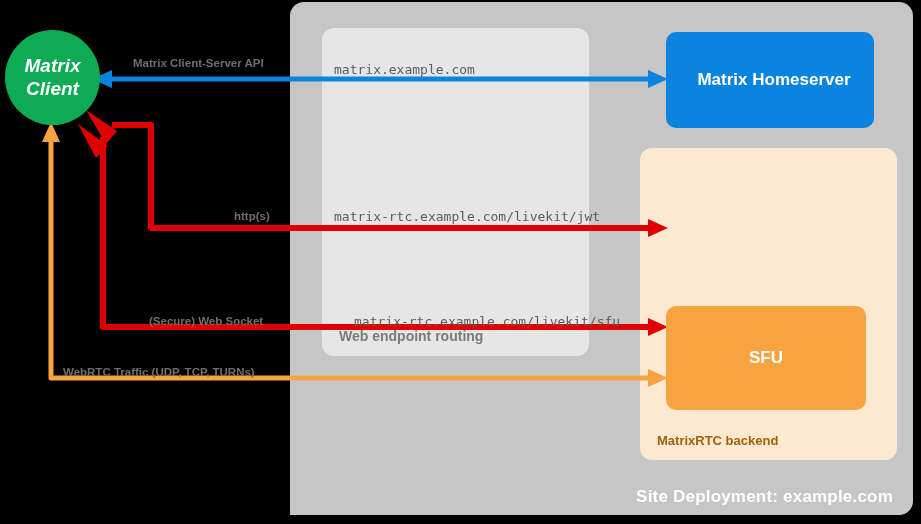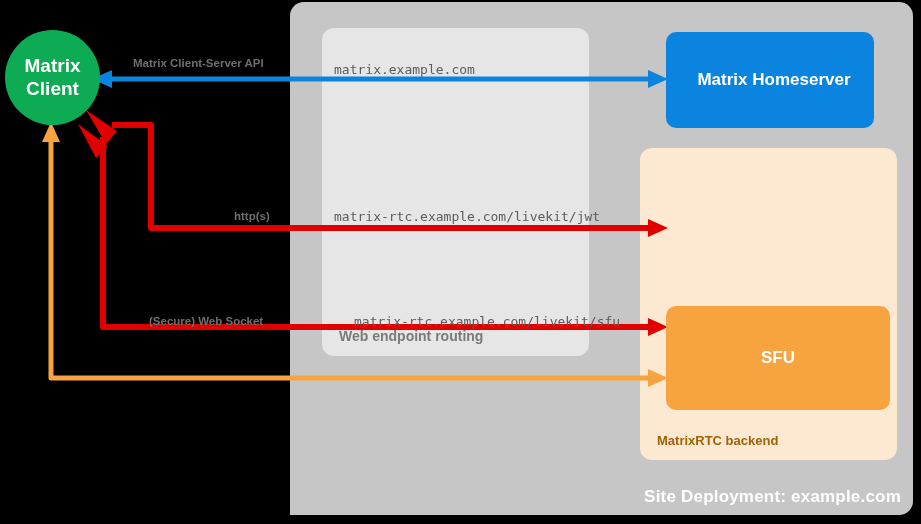--- a/index.html
+++ b/index.html
@@ -22,21 +22,21 @@
     position: absolute;
     left: 290px;
     top: 2px;
     width: 623px;
     height: 513px;
     background: #c6c6c6;
     border-radius: 14px 14px 14px 0;
   }
   .site-label {
     position: absolute;
-    right: 12px;
+    right: 20px;
     bottom: 8px;
     color: #ffffff;
     font-size: 17px;
     font-weight: bold;
     letter-spacing: 0.2px;
     white-space: nowrap;
   }
 
   .routing-box {
     position: absolute;
@@ -87,20 +87,21 @@
     background: #0dab54;
     color: #ffffff;
     font-size: 19px;
     font-weight: bold;
     line-height: 1.16;
     display: flex;
     flex-direction: column;
     align-items: center;
     justify-content: center;
     text-align: center;
+    font-style: italic;
   }
 
   .node {
     position: absolute;
     border-radius: 10px;
     color: #ffffff;
     font-weight: bold;
     display: flex;
     align-items: center;
     justify-content: center;
@@ -112,21 +113,21 @@
     background: #0b84e0;
     font-size: 17px;
     padding-left: 8px;
   }
   .node-auth {
     left: 666px; top: 176px; width: 200px; height: 104px;
     background: #cc0000;
     font-size: 17px;
   }
   .node-sfu {
-    left: 666px; top: 306px; width: 224px; height: 104px;
+    left: 666px; top: 306px; width: 200px; height: 104px;
     background: #f7a440;
     font-size: 17px;
   }
 
   
   .url {
     position: absolute;
     font-family: "DejaVu Sans Mono", "Liberation Mono", monospace;
     font-size: 13px;
     color: #5c5c5c;
@@ -215,14 +216,15 @@
     <span>SFU</span>
   </div>
 
   <div class="url url-hs">matrix.example.com</div>
   <div class="url url-jwt">matrix-rtc.example.com/livekit/jwt</div>
   <div class="url url-sfu">matrix-rtc.example.com/livekit/sfu</div>
 
   <div class="conn-label lab-csapi">Matrix Client-Server API</div>
   <div class="conn-label lab-http">http(s)</div>
   <div class="conn-label lab-ws">(Secure) Web Socket</div>
+  <div class="conn-label lab-rtc">WebRTC Traffic (UDP, TCP, TURNs)</div>
 
 </div>
 
 </body></html>

